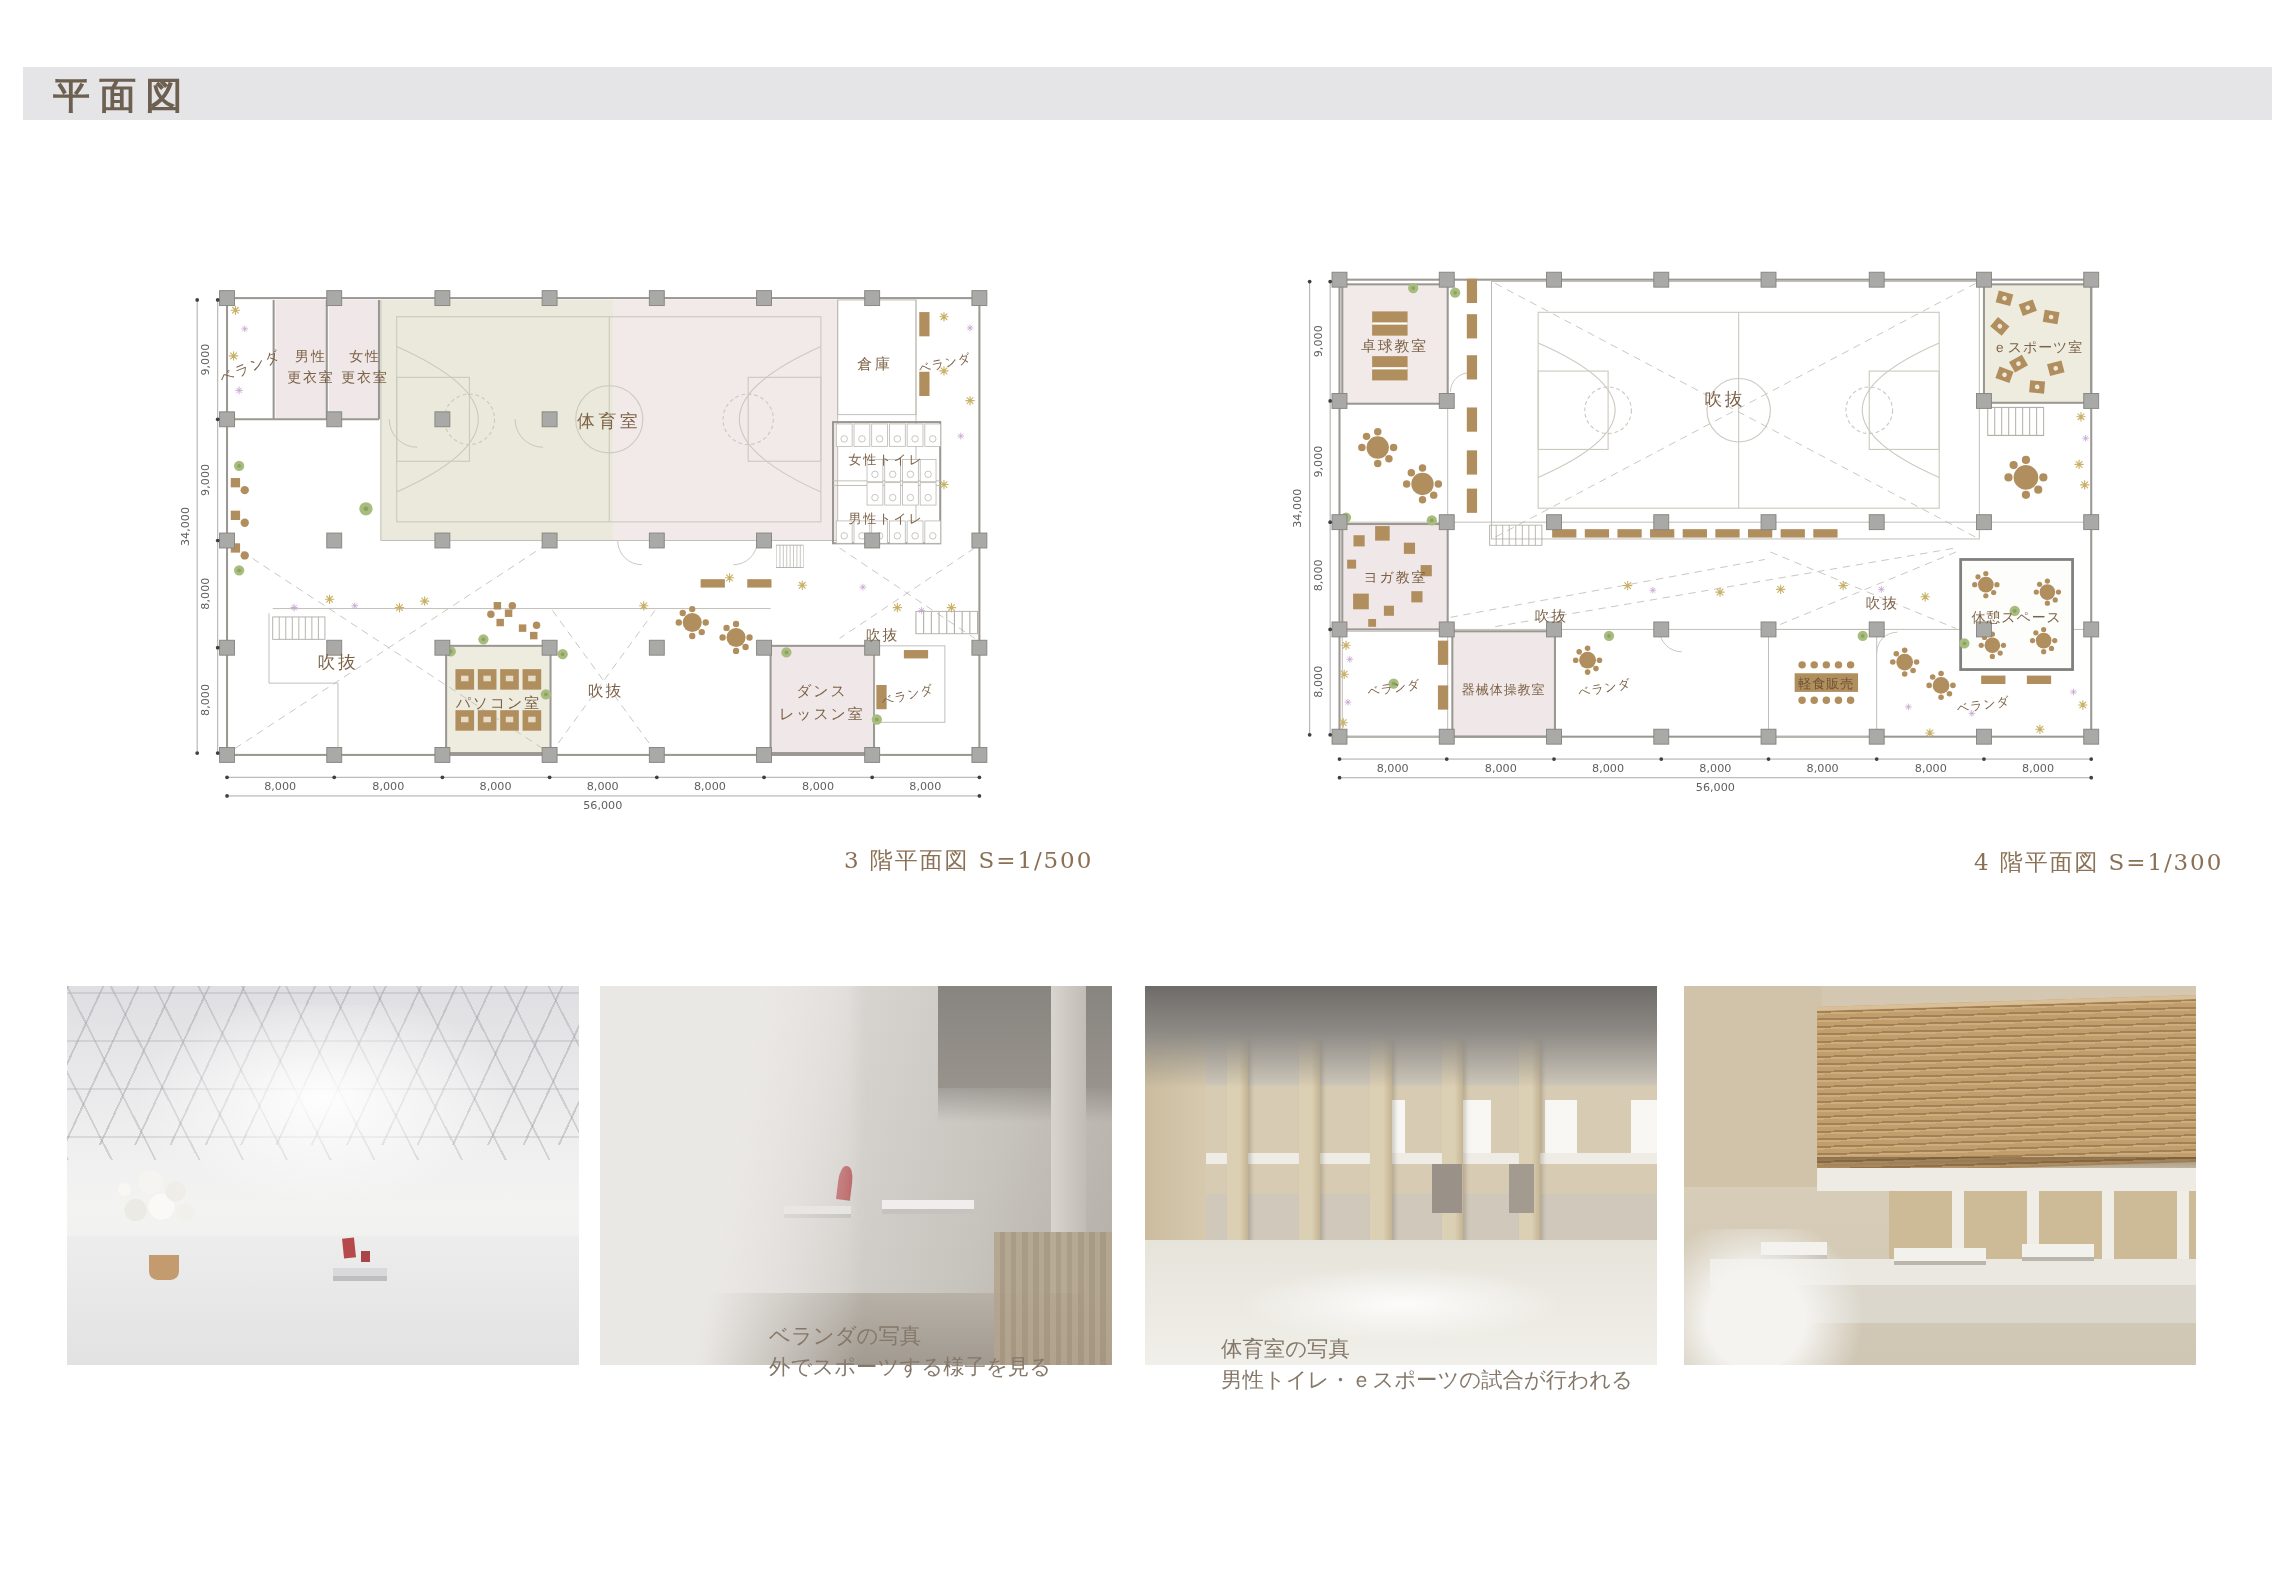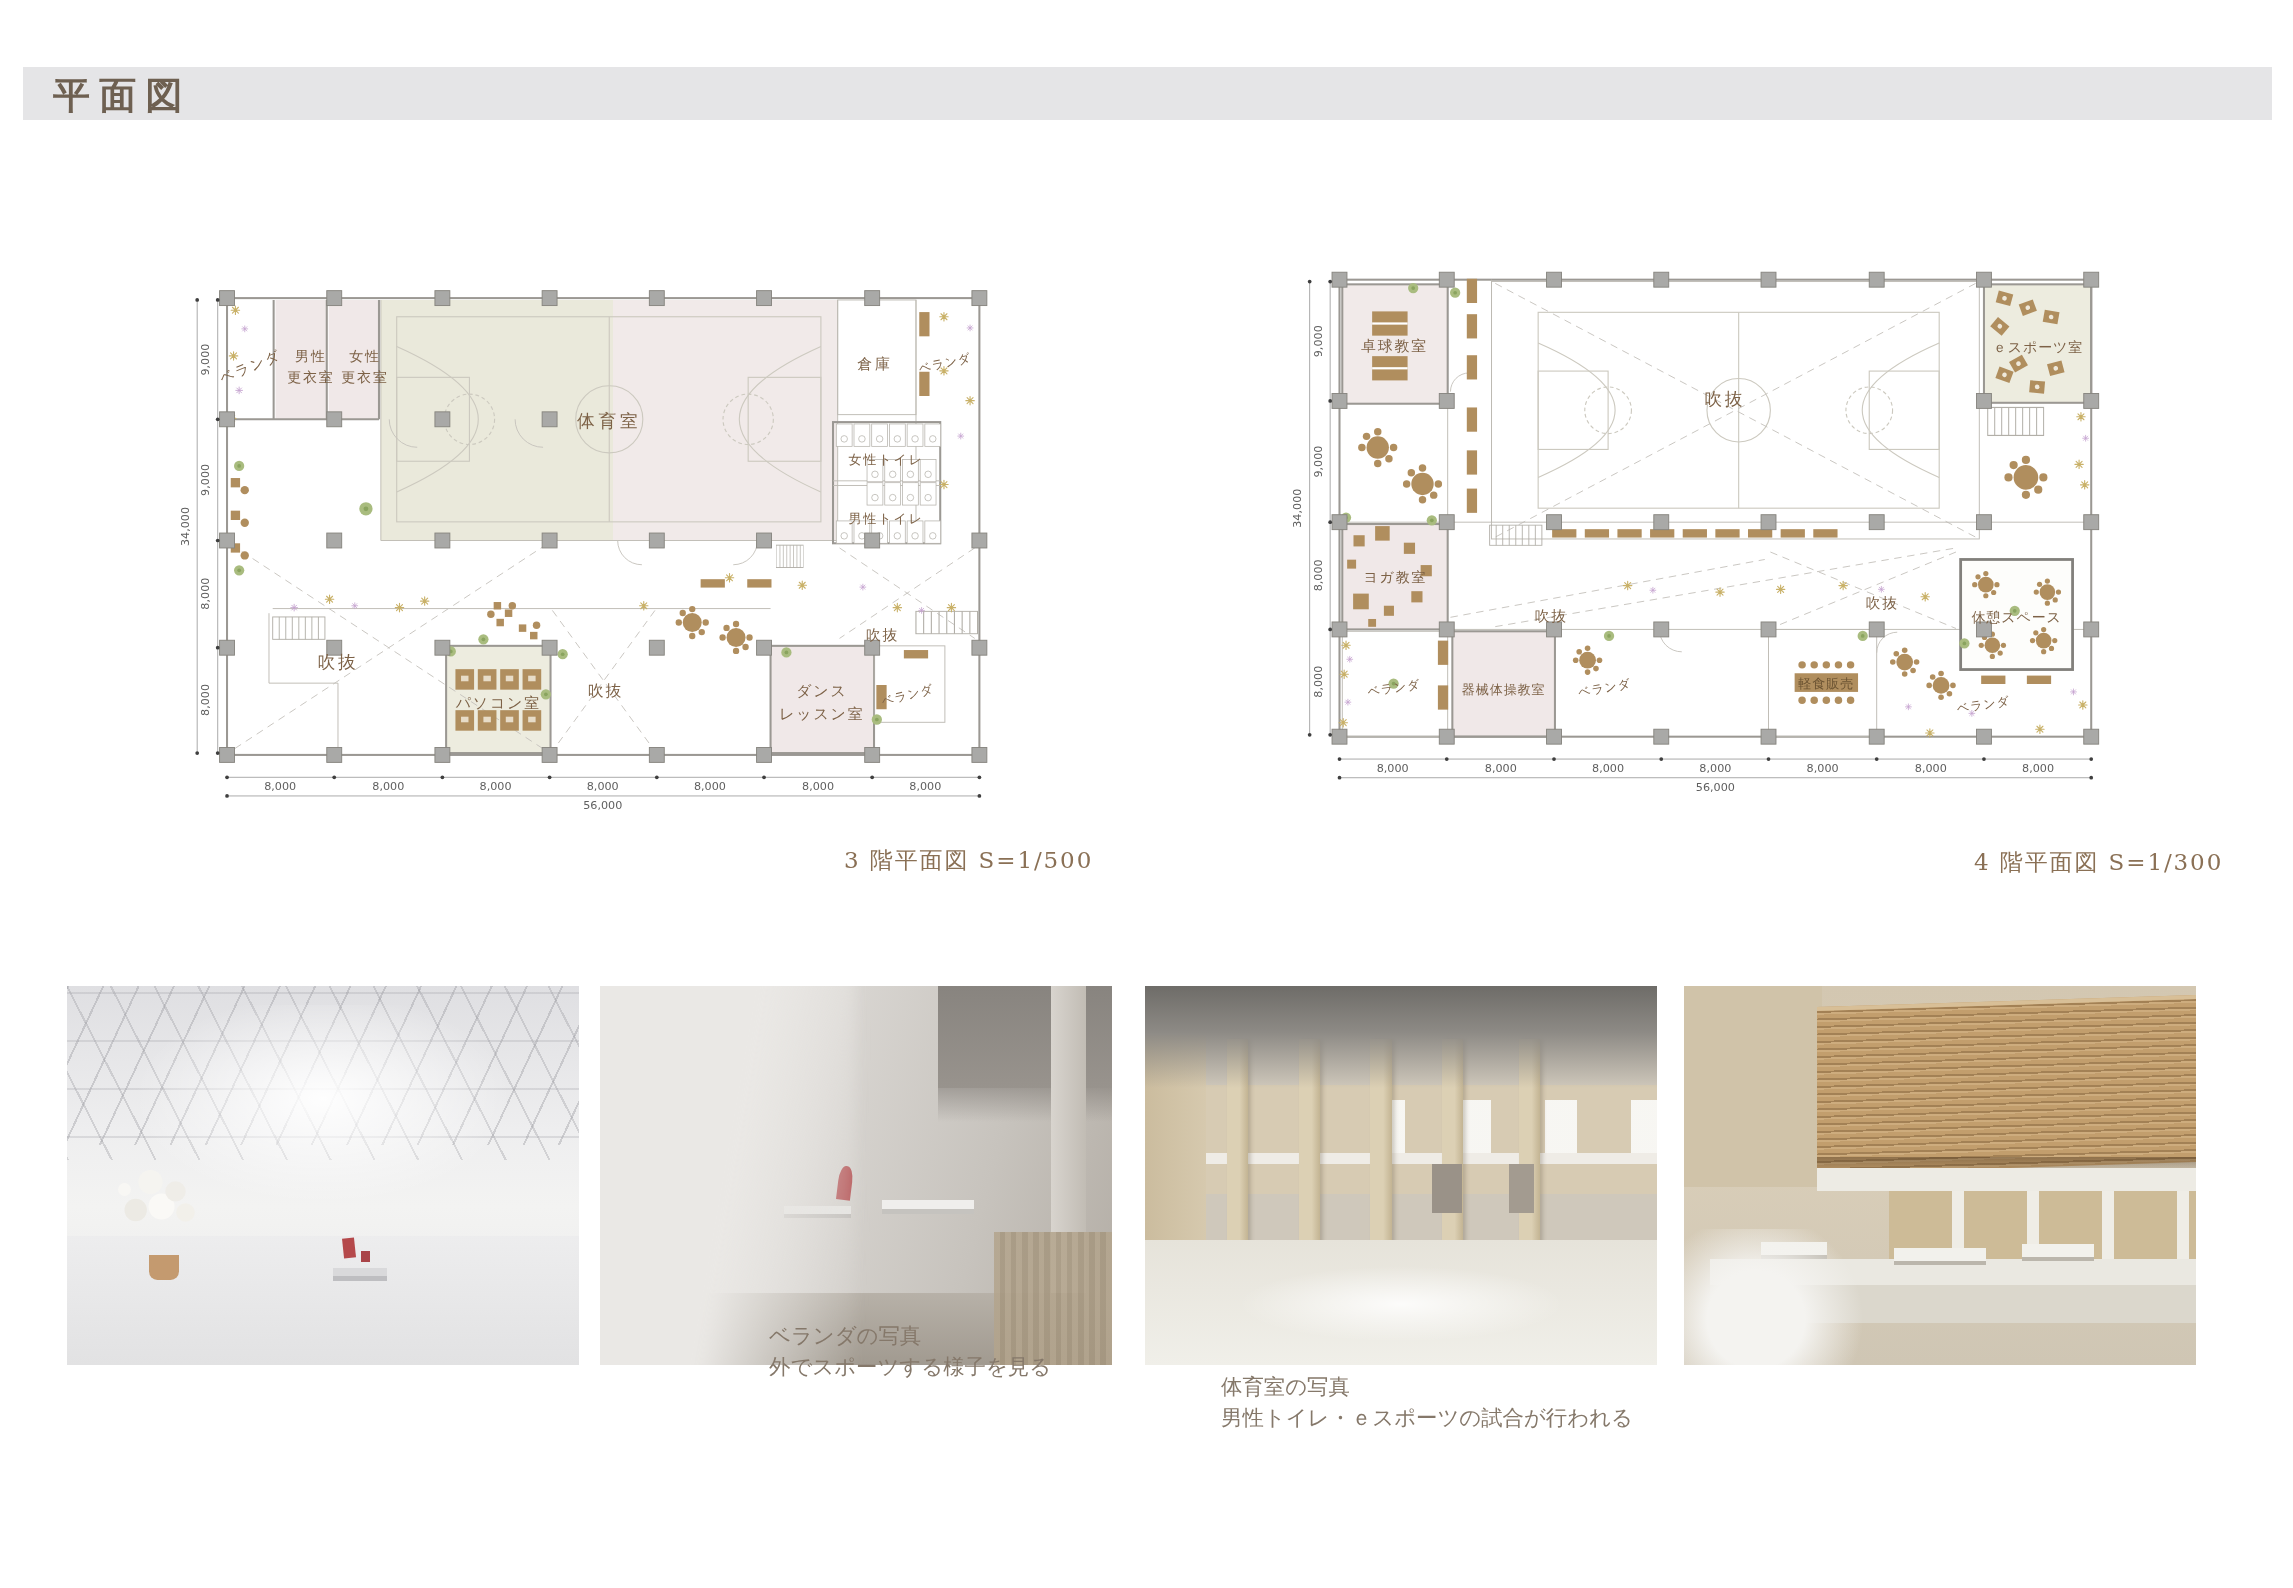--- a/index.html
+++ b/index.html
@@ -654,19 +654,19 @@
     <div class="p4-bench p4-b1"></div>
     <div class="p4-bench p4-b2"></div>
     <div class="p4-bench p4-b3"></div>
     <div class="p4-corner"></div>
   </div>
 
   <div class="caption" style="left:769px;top:1321px">
     <div>ベランダの写真</div>
     <div>外でスポーツする様子を見る</div>
   </div>
-  <div class="caption" style="left:1221px;top:1372px">
+  <div class="caption" style="left:1221px;top:1334px">
     <div>体育室の写真</div>
     <div>男性トイレ・ｅスポーツの試合が行われる</div>
   </div>
 
 </div>
 
 
 </body></html>

